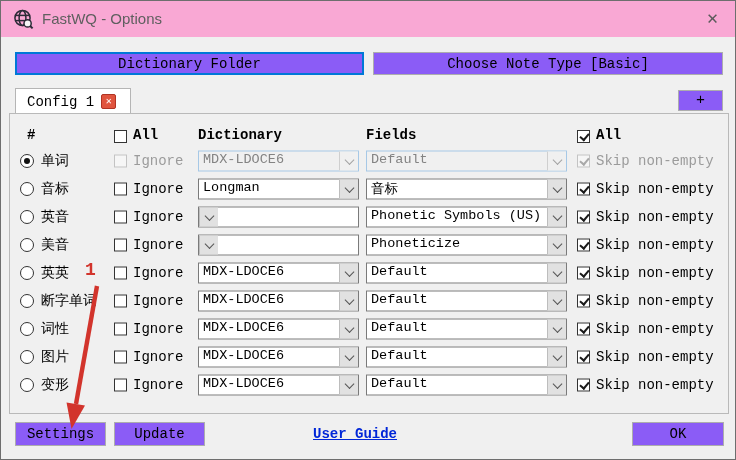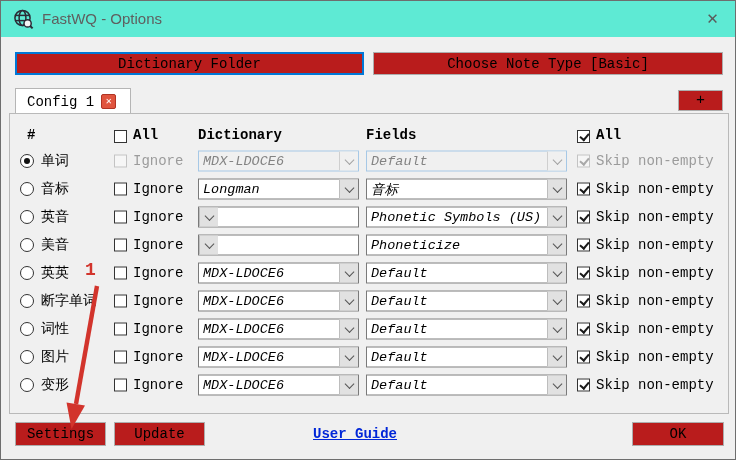--- a/index.html
+++ b/index.html
@@ -4,35 +4,35 @@
 <style>
   html,body{margin:0;padding:0;background:#cfcfcf;}
   *{box-sizing:border-box;}
   .window{
     position:relative;width:736px;height:460px;background:#f0f0f0;
     border:1px solid #6e6e6e;overflow:hidden;
     font-family:"Liberation Mono","DejaVu Sans Mono",monospace;
     font-size:14px;color:#000;
   }
   
-  .titlebar{position:absolute;left:0;top:0;width:100%;height:36px;background:#5eead4;}
+  .titlebar{position:absolute;left:0;top:0;width:100%;height:36px;background:#f9a8d4;}
   .app-icon{position:absolute;left:11px;top:7px;width:22px;height:22px;}
   .title-text{
     position:absolute;left:41px;top:9px;
     font-family:"Liberation Sans","DejaVu Sans",sans-serif;font-size:15px;color:#5f5f5f;
   }
   .close-btn{
     position:absolute;right:0;top:0;width:45px;height:35px;display:flex;align-items:center;justify-content:center;
     font-family:"Liberation Sans",sans-serif;font-size:15px;color:#5a5a5a;cursor:default;
   }
   
   .artifact{position:absolute;top:0;height:3px;background:repeating-linear-gradient(90deg,#4a4a52 0 7px,transparent 7px 13px,#2e2e38 13px 16px,transparent 16px 26px);opacity:.85;}
   
   .btn{
-    position:absolute;background:#b91c1c;border:1px solid #adadad;
+    position:absolute;background:#8b5cf6;border:1px solid #adadad;
     display:flex;align-items:center;justify-content:center;font-size:14px;color:#000;
   }
   .btn.focused{border:2px solid #0078d7;}
   
   .tab{
     position:absolute;left:14px;top:87px;width:116px;height:26px;background:#ffffff;
     border:1px solid #b5b5b5;border-bottom:none;display:flex;align-items:center;padding-left:11px;gap:7px;
   }
   .tab-close{
     width:15px;height:15px;background:#e0543e;border:1px solid #b03323;border-radius:2px;
@@ -50,21 +50,21 @@
   .row>*{position:absolute;top:50%;transform:translateY(-50%);}
   .radio{left:19px;width:14px;height:14px;border:1px solid #333;border-radius:50%;background:#fff;}
   .radio.selected::after{content:"";position:absolute;left:3px;top:3px;width:6px;height:6px;border-radius:50%;background:#111;}
   .rlabel{left:40px;white-space:nowrap;}
   .checkbox{width:13px;height:13px;border:1px solid #333;background:#fff;}
   .checkbox.checked::after{content:"";position:absolute;left:2px;top:2px;width:7px;height:4px;border-left:2px solid #1a1a1a;border-bottom:2px solid #1a1a1a;transform:rotate(-50deg);}
   .chk-ignore{left:113px;}
   .lbl-ignore{left:132px;}
   .chk-skip{left:576px;}
   .lbl-skip{left:595px;white-space:nowrap;}
-  .combo{height:21px;background:#fff;border:1px solid #7a7a7a;display:flex;align-items:center;font-style:italic;}
+  .combo{height:21px;background:#fff;border:1px solid #7a7a7a;display:flex;}
   .combo-text{flex:1;padding-left:4px;white-space:nowrap;overflow:hidden;font-size:13.5px;}
   .combo-arrow{width:19px;height:100%;background:#e1e1e1;border-left:1px solid #bdbdbd;display:flex;align-items:center;justify-content:center;}
   .chev{width:7px;height:7px;border-right:1.6px solid #555;border-bottom:1.6px solid #555;transform:rotate(45deg);margin-top:-3px;}
   .combo.dict{left:197px;width:161px;}
   .combo.fields{left:365px;width:201px;}
   
   .row.disabled .checkbox{border-color:#c3c3c3;background:#f6f6f6;}
   .row.disabled .checkbox.checked::after{border-color:#a9a9a9;}
   .row.disabled .lbl-ignore,.row.disabled .lbl-skip{color:#9b9b9b;}
   .row.disabled .combo{background:#f0f0f0;border-color:#a6c8e6;}

